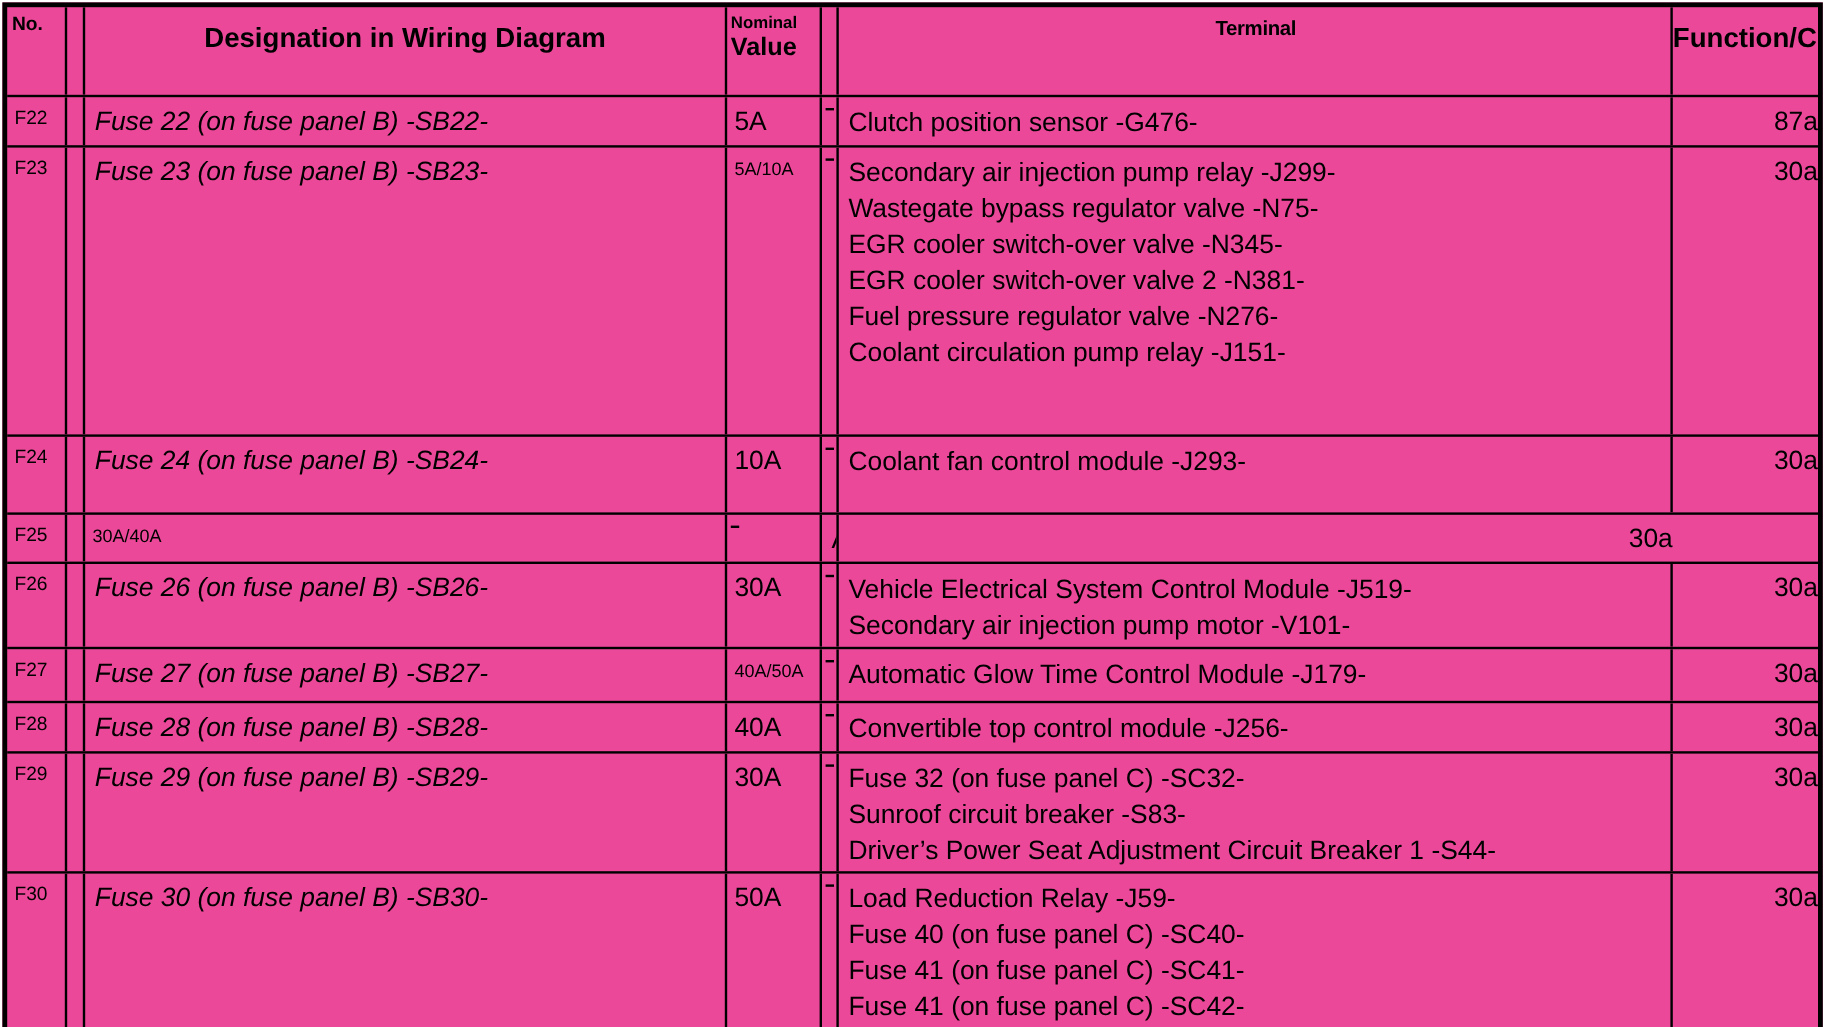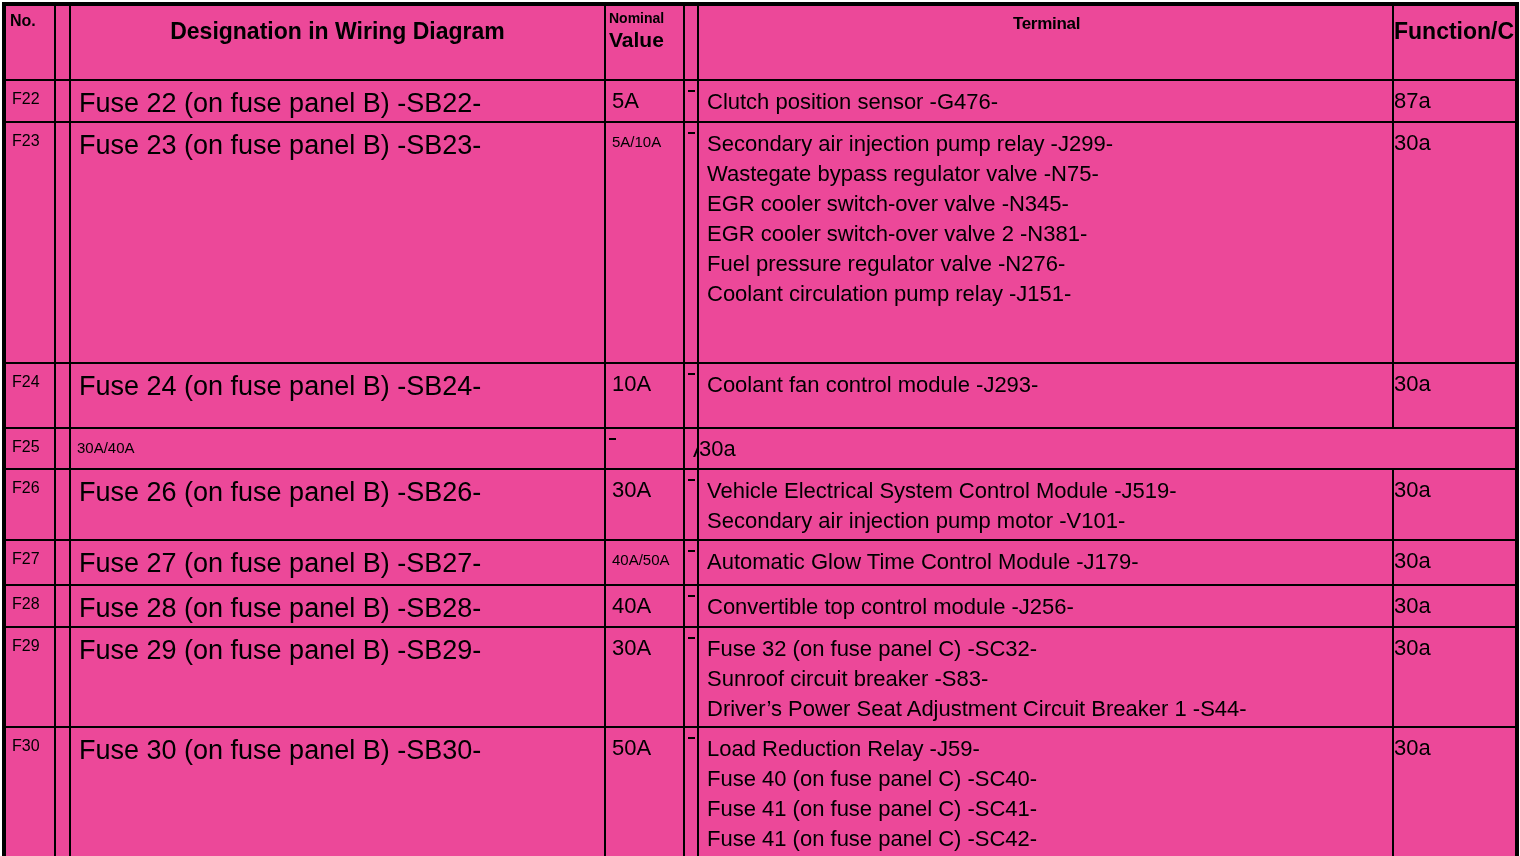--- a/index.html
+++ b/index.html
@@ -87,42 +87,43 @@
     text-align: center;
     letter-spacing: -0.3px;
   }
 
   
   .c-no {
     font-size: 16px;
     padding: 9px 0 0 6px;
   }
   .c-designation {
-    font-size: 27px;
+    font-size: 22px;
     padding: 7px 4px 0 8px;
     white-space: nowrap;
+    font-style: italic;
   }
   .c-nominal {
     font-size: 22px;
     padding: 7px 2px 0 6px;
   }
   .c-nominal.small {
     font-size: 15px;
     padding-top: 10px;
   }
   .c-function {
     font-size: 22px;
     line-height: 30px;
     padding: 6px 4px 0 8px;
   }
   .c-function .fline { white-space: nowrap; }
   .c-terminal {
     font-size: 22px;
     padding-top: 7px;
-    text-align: left;
+    text-align: right;
   }
 
   
   .c-gap { position: relative; }
   .dash-mark {
     position: absolute;
     top: 9px;
     left: 3px;
     width: 7px;
     height: 2px;

